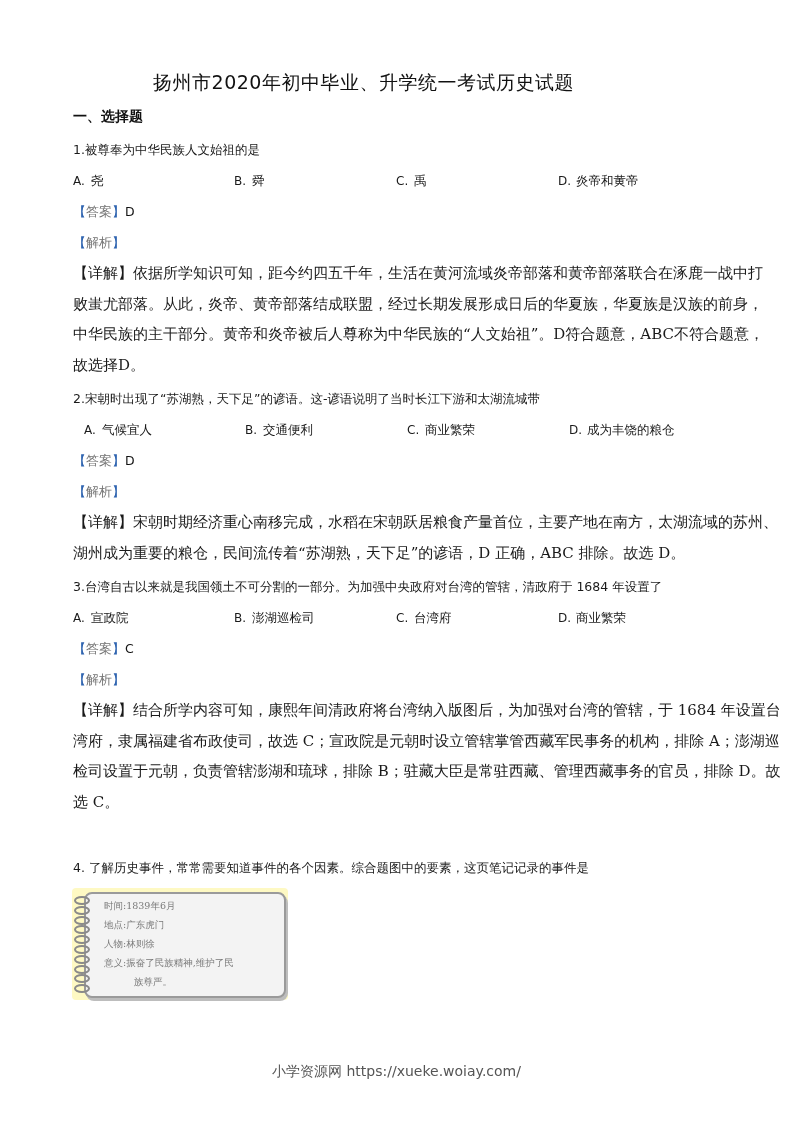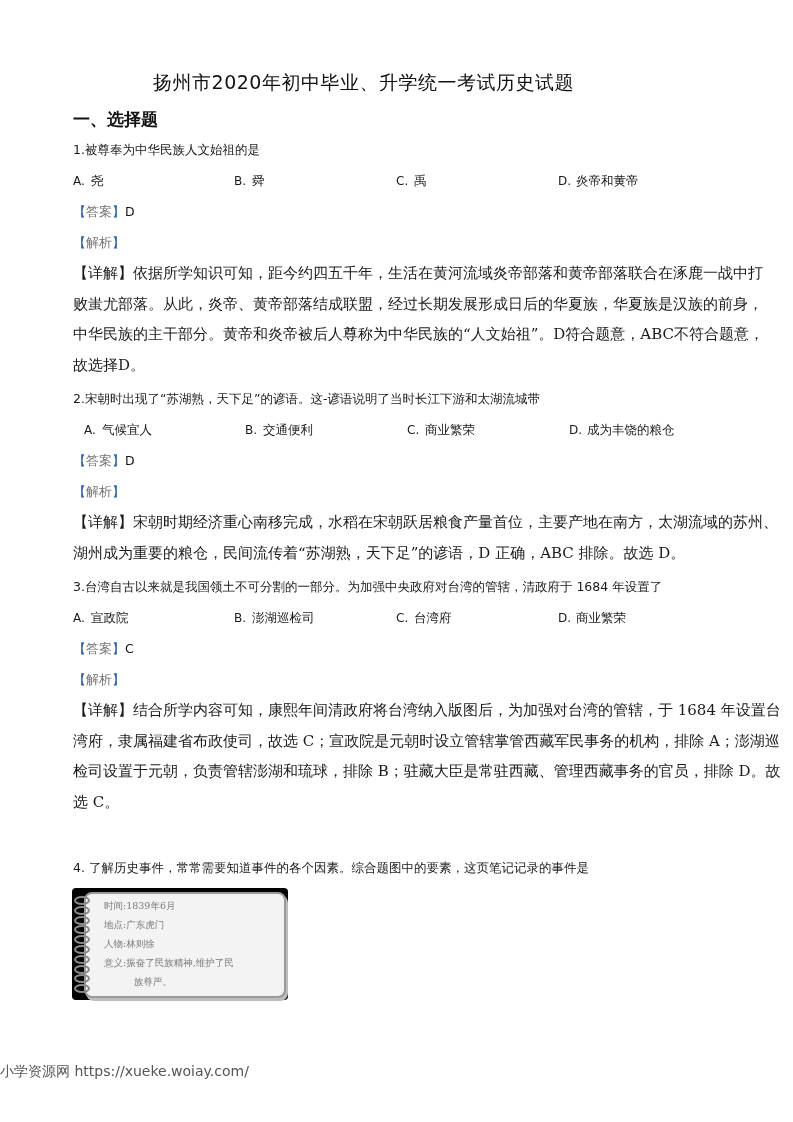--- a/index.html
+++ b/index.html
@@ -2,41 +2,41 @@
 <html><head>
   <meta charset="utf-8">
   <style>
     html, body { margin: 0; padding: 0; background: #ffffff; }
     body { width: 793px; height: 1122px; position: relative; overflow: hidden;
            font-family: "DejaVu Serif", "Liberation Serif", serif; color: #1a1a1a; }
     .page { position: absolute; left: 0; top: 0; width: 793px; height: 1122px; }
     .title { position: absolute; top: 70px; left: 0; width: 727px; text-align: center;
              font-family: "DejaVu Sans", sans-serif; font-weight: normal; font-size: 19px; letter-spacing: 0.5px; color: #111; }
     .section { position: absolute; left: 73px; top: 108px; font-family: "DejaVu Sans", sans-serif;
-               font-weight: bold; font-size: 17px; color: #111; }
+               font-weight: bold; font-size: 14px; color: #111; }
     .line { position: absolute; left: 73px; font-size: 13px; line-height: 16px; white-space: nowrap; }
     .q { font-family: "DejaVu Sans", sans-serif; font-size: 12.5px; }
     .opts { position: absolute; left: 73px; width: 660px; height: 18px; font-size: 12.5px; }
     .opt { position: absolute; top: 0; white-space: nowrap; }
     .opt.a { left: 0; } .opt.b { left: 161px; } .opt.c { left: 323px; } .opt.d { left: 485px; }
     .opt .key { display: inline-block; width: 18px; font-family: "DejaVu Sans", sans-serif; font-size: 12px; }
     .label { color: #2f64b0; font-size: 13px; }
     .label .inner { color: #737373; }
     .ans { font-family: "DejaVu Sans", sans-serif; font-size: 12.5px; color: #111; }
     .detail { position: absolute; left: 73px; width: 660px; font-size: 15px; line-height: 30.5px; text-align: justify; }
     .detail .d-line { display: block; white-space: nowrap; height: 30.5px; }
     .notebook { position: absolute; left: 72px; top: 888px; width: 216px; height: 112px;
-                background: #000000; border-radius: 4px; }
+                background: #fef9c3; border-radius: 4px; }
     .nb-card { position: absolute; left: 12px; top: 4px; width: 198px; height: 102px;
                background: #f3f3f3; border: 2px solid #9a9a9a; border-radius: 8px; box-shadow: 2px 3px 0 #bdbdbd; }
     .spiral { position: absolute; left: 2px; top: 8px; width: 20px; height: 96px; }
     .ring { width: 16px; height: 9px; border: 2px solid #8a8a8a; border-radius: 50%; margin-bottom: 0.8px; box-sizing: border-box; background: transparent; }
     .nb-text { position: absolute; left: 32px; top: 8px; font-family: "DejaVu Serif", serif; font-size: 9.5px; color: #7a7a7a; line-height: 19px; }
     .nb-text .indent { padding-left: 30px; }
-    .footer { position: absolute; top: 1063px; left: 0; width: 793px; text-align: left;
+    .footer { position: absolute; top: 1063px; left: 0; width: 793px; text-align: center;
               font-family: "DejaVu Sans", sans-serif; font-size: 14px; color: #555; }
   </style>
 </head>
 <body>
 
 <div class="page">
 
   <div class="title">扬州市2020年初中毕业、升学统一考试历史试题</div>
   <div class="section">一、选择题</div>
 

